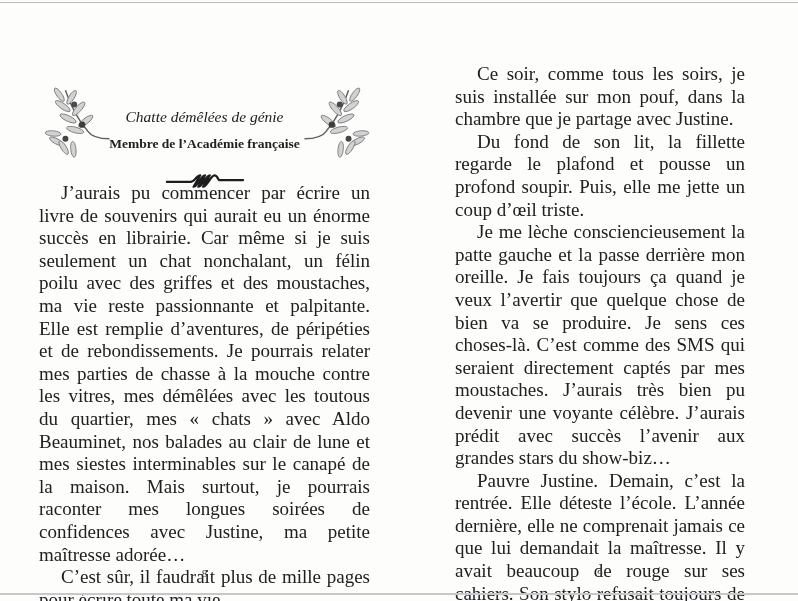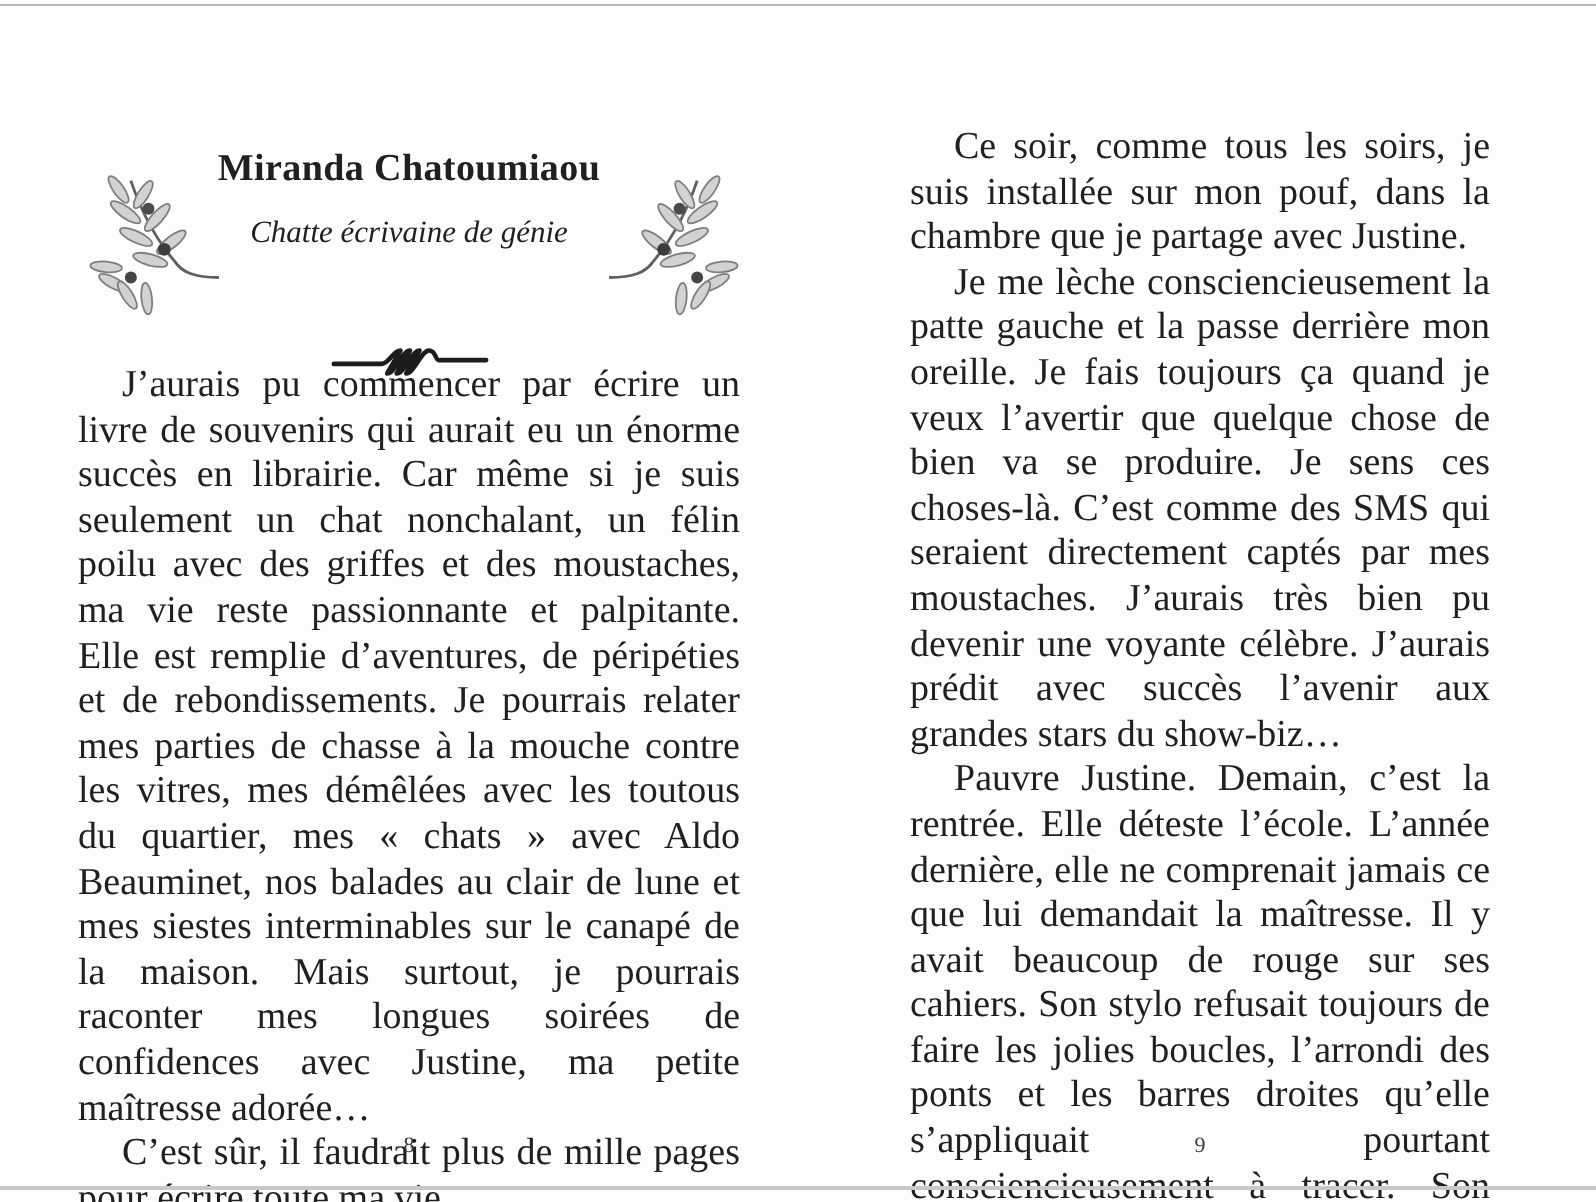--- a/index.html
+++ b/index.html
@@ -113,38 +113,39 @@
         <ellipse cx="16" cy="53" rx="3" ry="9" transform="rotate(-85 16 53)"></ellipse>
         <ellipse cx="20" cy="62" rx="3" ry="9" transform="rotate(-62 20 62)"></ellipse>
         <ellipse cx="28" cy="69" rx="3" ry="9" transform="rotate(-32 28 69)"></ellipse>
         <ellipse cx="39" cy="71" rx="3" ry="9" transform="rotate(-6 39 71)"></ellipse>
         <circle cx="40" cy="20" r="3.4" fill="#4a4a4a" stroke="none"></circle>
         <circle cx="49" cy="43" r="3.6" fill="#3d3d3d" stroke="none"></circle>
         <circle cx="30" cy="59" r="3.4" fill="#454545" stroke="none"></circle>
       </g>
     </svg>
 
-    <h1 class="author-name">Miranda Chatoumiaou</h1>
-    <div class="author-subtitle">Chatte écrivaine de génie</div>
+    <div class="author-subtitle">Chatte démêlées de génie</div>
+    <div class="author-affiliation">Membre de l’Académie française</div>
 
     <svg class="divider" viewBox="0 0 84 24" aria-hidden="true">
       <path d="M2,13 L27,13 C31,13 33,6 37,6 L30,18 C34,18 38,6 42,6 L35,18 C39,18 43,6 47,6 L40,18 C44,18 48,6 52,6 C56,6 55,12 58,11 L82,11" fill="none" stroke="#1d1d1d" stroke-width="2.4" stroke-linecap="round" stroke-linejoin="round"></path>
     </svg>
 
     <div class="body-text left-body">
         <p>J’aurais pu commencer par écrire un livre de souvenirs qui aurait eu un énorme succès en librairie. Car même si je suis seulement un chat nonchalant, un félin poilu avec des griffes et des moustaches, ma vie reste passionnante et palpitante. Elle est remplie d’aventures, de péripéties et de rebondissements. Je pourrais relater mes parties de chasse à la mouche contre les vitres, mes démêlées avec les toutous du quartier, mes « chats » avec Aldo Beauminet, nos balades au clair de lune et mes siestes interminables sur le canapé de la maison. Mais surtout, je pourrais raconter mes longues soirées de confidences avec Justine, ma petite maîtresse adorée…</p>
         <p>C’est sûr, il faudrait plus de mille pages pour écrire toute ma vie.</p>
       </div>
 
     <div class="page-number">8</div>
   </div>
 
   <div class="page page-right">
     <div class="body-text right-body">
         <p>Ce soir, comme tous les soirs, je suis installée sur mon pouf, dans la chambre que je partage avec Justine.</p>
+        <p>Du fond de son lit, la fillette regarde le plafond et pousse un profond soupir. Puis, elle me jette un coup d’œil triste.</p>
         <p>Je me lèche consciencieusement la patte gauche et la passe derrière mon oreille. Je fais toujours ça quand je veux l’avertir que quelque chose de bien va se produire. Je sens ces choses-là. C’est comme des SMS qui seraient directement captés par mes moustaches. J’aurais très bien pu devenir une voyante célèbre. J’aurais prédit avec succès l’avenir aux grandes stars du show-biz…</p>
         <p>Pauvre Justine. Demain, c’est la rentrée. Elle déteste l’école. L’année dernière, elle ne comprenait jamais ce que lui demandait la maîtresse. Il y avait beaucoup de rouge sur ses cahiers. Son stylo refusait toujours de faire les jolies boucles, l’arrondi des ponts et les barres droites qu’elle s’appliquait pourtant consciencieusement à tracer. Son écriture,</p>
       </div>
 
     <div class="page-number">9</div>
   </div>
 
   <div class="frame-line bottom"></div>
 </div>
 

